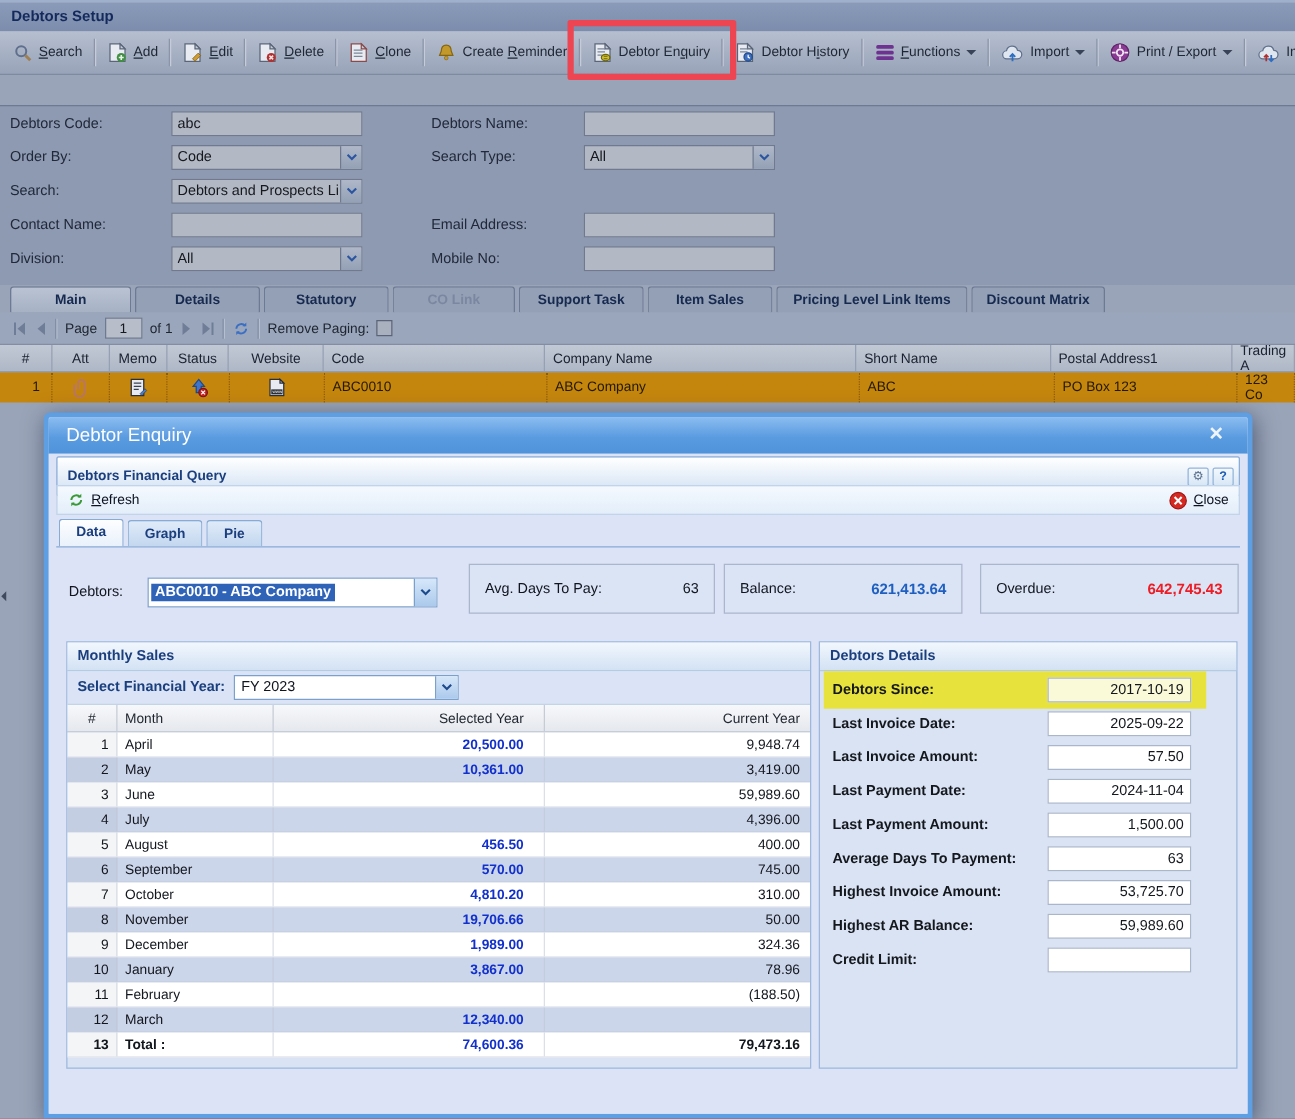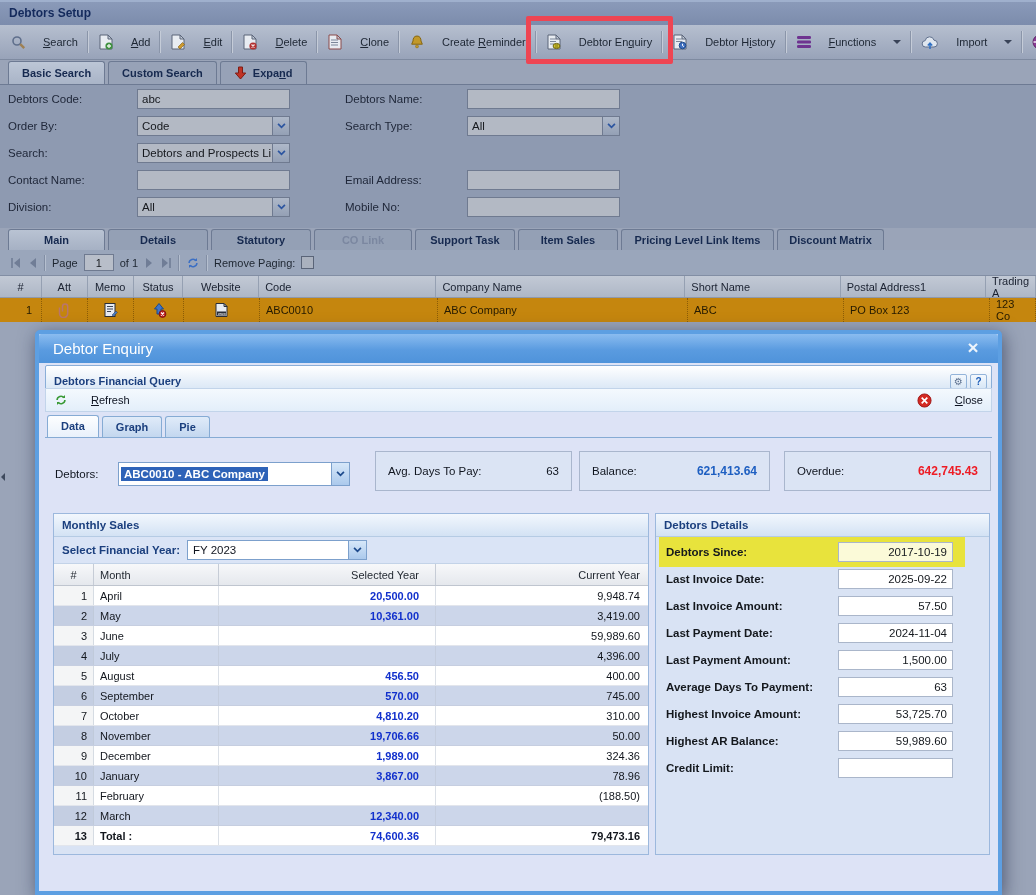--- a/index.html
+++ b/index.html
@@ -11,21 +11,21 @@
   }
   .u { text-decoration:underline; }
 
   
   .titlebar { position:absolute; left:0; top:0; width:1036px; height:25px;
     background:linear-gradient(#8a9ab9,#7c8cac); border-top:2px solid #9fb0cd;
     line-height:23px; padding-left:9px; font-weight:bold; font-size:12px; color:#142a5c; }
   .toolbar { position:absolute; left:0; top:25px; width:1036px; height:35px;
     background:linear-gradient(#b6bfcf,#98a3b9); border-bottom:1px solid #7e8aa0;
     display:flex; align-items:center; padding-left:4px; }
-  .tbtn { position:relative; display:flex; align-items:center; gap:17px; padding:0 7px;
+  .tbtn { position:relative; display:flex; align-items:center; gap:5px; padding:0 7px;
     height:26px; color:#1d2633; white-space:nowrap; cursor:default; }
   .tsep { width:0; height:22px; border-left:1px solid #8a95a9; border-right:1px solid #c5ccd8; margin:0 2px; }
   .caret { width:0; height:0; border:4px solid transparent; border-top-color:#394358; margin-top:4px; }
   .ic { flex:none; }
   .annot-red { position:absolute; left:-13px; right:-14px; top:-13px; bottom:-9px;
     border:5px solid #ee4553; border-radius:2px; z-index:6; pointer-events:none; }
 
   .searchtabs { position:absolute; left:0; top:60px; width:1036px; height:24px; display:flex; align-items:flex-end; padding-left:8px; gap:3px; }
   .stab { height:23px; padding:0 13px; display:inline-flex; align-items:center; gap:6px;
     font-weight:bold; color:#16294f; background:#97a2b7; border:1px solid #6d7a93; border-bottom:none;
@@ -83,21 +83,21 @@
     background:linear-gradient(#ffffff,#cfe0f3); border:1px solid #8aaed8; border-radius:2px;
     display:flex; align-items:center; justify-content:space-between; padding:0 4px 0 8px;
     font-weight:bold; color:#1b3f7e; }
   .hbtns { display:flex; gap:3px; }
   .hbtn { width:17px; height:15px; background:linear-gradient(#f3f8fd,#d8e7f6); border:1px solid #93b4da;
     border-radius:2px; display:flex; align-items:center; justify-content:center; font-size:10px;
     color:#1b5cb8; font-weight:bold; }
   .gtoolbar { position:absolute; left:6px; top:25px; width:947px; height:24px;
     background:linear-gradient(#f4f9fe,#e3eefa); border:1px solid #c2d4ea;
     display:flex; align-items:center; justify-content:space-between; padding:0 8px; color:#0c1220; }
-  .dbtn { display:flex; align-items:center; gap:23px; }
+  .dbtn { display:flex; align-items:center; gap:5px; }
   .vline { width:0; height:16px; border-left:1px solid #c2d4ea; border-right:1px solid #fff; }
 
   .dtabs { position:absolute; left:8px; top:52px; height:22px; display:flex; gap:3px; align-items:flex-end; z-index:2; }
   .dtab { height:21px; padding:0 13px; line-height:21px; font-weight:bold; color:#1b3f7e;
     background:linear-gradient(#e0ebf9,#c3d7ef); border:1px solid #86abd4; border-bottom:none; border-radius:3px 3px 0 0; }
   .dtab.active { height:22px; background:linear-gradient(#fdfeff,#e9f1fb); }
   .dtabline { position:absolute; left:6px; top:74px; width:947px; border-top:1px solid #86abd4; }
 
   .dlabel { position:absolute; font-size:11.5px; color:#10151f; }
   .combo { position:absolute; background:#fff; border:1px solid #7ca0cc; display:flex; align-items:center; justify-content:space-between; }
@@ -262,34 +262,20 @@
       <svg class="ic" width="18" height="15" viewBox="0 0 18 15">
           <path d="M4.5 12a3.2 3.2 0 0 1-.3-6.4 4.5 4.5 0 0 1 8.8-.4A3.4 3.4 0 0 1 13 12z" fill="#dfe6ef" stroke="#5f6f8c"></path>
           <path d="M7 14V9M5.2 10.8L7 9l1.8 1.8" stroke="#b03030" stroke-width="1.4" fill="none"></path>
           <path d="M11 9v5M9.2 12.2L11 14l1.8-1.8" stroke="#2f6fc2" stroke-width="1.4" fill="none"></path>
         </svg>
       <span><span>Import</span><span class="u"></span><span></span></span>
 
     </div>
   </div>
 
-  <div class="searchtabs">
-    <div class="stab active">
-        <span>Basic Search</span>
-      </div>
-    <div class="stab">
-        <span>Custom Search</span>
-      </div>
-    <div class="stab">
-      <svg width="13" height="14" viewBox="0 0 13 14">
-          <path d="M4.5 1h4v6h3.2L6.5 13 1.3 7h3.2z" fill="#c13326" stroke="#7e1d14"></path>
-        </svg>
-      <span><span>Expa</span><span class="u">n</span><span>d</span></span>
-    </div>
-  </div>
 
   <div class="gform">
     <div class="flabel" style="left:8px;top:4px">Debtors Code:</div>
     <input class="ginput" style="left: 137px; top: 4px; width: 153px;" value="abc">
     <div class="flabel" style="left:8px;top:31px">Order By:</div>
     <div class="gsel" style="left:137px;top:31px;width:153px">
       <span class="txt">Code</span>
       <span class="abtn">
           <svg width="9" height="6" viewBox="0 0 10 7">
             <path d="M1 1l4 4 4-4" stroke="#2c55a0" stroke-width="2" fill="none"></path>

